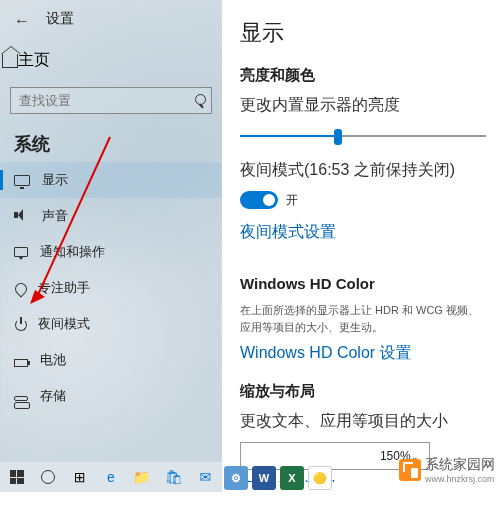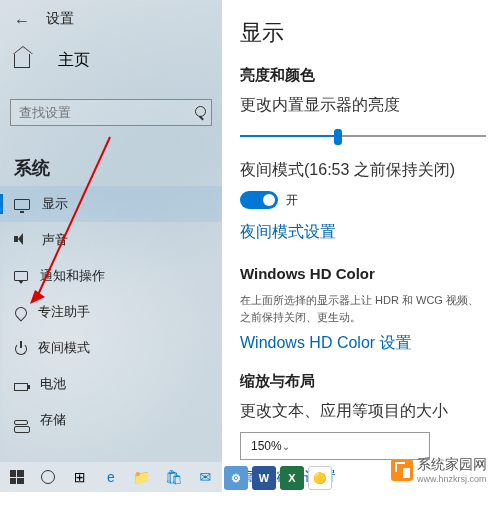--- a/index.html
+++ b/index.html
@@ -4,25 +4,25 @@
 <style>
 *{box-sizing:border-box;margin:0;padding:0;font-family:"Microsoft YaHei","Segoe UI",sans-serif}
 body{width:500px;height:512px;overflow:hidden;position:relative;background:#fff}
 .app{display:flex;height:482px;position:relative}
 .sidebar{width:222px;height:100%;background:linear-gradient(160deg,#d8e0e6 0%,#c5d5df 40%,#d0dae2 60%,#c8d6de 100%);position:relative;overflow:hidden}
 .sidebar::before{content:"";position:absolute;inset:0;background:radial-gradient(circle at 30% 70%,rgba(255,255,255,0.3) 0%,transparent 40%),radial-gradient(circle at 70% 30%,rgba(180,200,210,0.4) 0%,transparent 50%);filter:blur(2px)}
 .sb-content{position:relative;z-index:1}
 .sb-top{display:flex;align-items:center;padding:10px 14px;gap:16px}
 .back-arrow{font-size:16px;color:#333}
 .sb-title{font-size:14px;color:#222}
-.home-row{display:flex;align-items:center;padding:8px 14px;gap:28px;margin-top:4px}
+.home-row{display:flex;align-items:center;padding:8px 2px;gap:0;margin-top:4px}
 .home-icon{width:16px;height:14px;border:1.5px solid #333;border-top:none;position:relative}
 .home-icon::before{content:"";position:absolute;left:-2px;top:-8px;width:0;height:0;border-left:10px solid transparent;border-right:10px solid transparent;border-bottom:8px solid #333}
 .home-icon::after{content:"";position:absolute;left:-1px;top:-7px;width:0;height:0;border-left:9px solid transparent;border-right:9px solid transparent;border-bottom:7px solid #d0dae0}
-.search-box{margin:20px 10px;border:1px solid #888;background:rgba(255,255,255,0.15);display:flex;align-items:center;padding:5px 8px}
+.search-box{margin:8px 10px;border:1px solid #888;background:rgba(255,255,255,0.15);display:flex;align-items:center;padding:5px 8px}
 .search-box input{flex:1;background:transparent;border:none;outline:none;font-size:13px;color:#333}
 .search-icon{width:14px;height:14px;position:relative}
 .search-icon::before{content:"";position:absolute;width:9px;height:9px;border:1.5px solid #333;border-radius:50%;left:0;top:0}
 .search-icon::after{content:"";position:absolute;width:5px;height:1.5px;background:#333;transform:rotate(45deg);right:-1px;bottom:1px}
 .cat{padding:10px 14px 6px;font-size:18px;font-weight:600;color:#222}
 .nav-item{display:flex;align-items:center;padding:9px 14px;gap:12px;font-size:13px;color:#222;position:relative}
 .nav-item.active{background:rgba(0,120,215,0.08)}
 .nav-item.active::before{content:"";position:absolute;left:0;top:8px;bottom:8px;width:3px;background:#0078d4}
 .ico{width:16px;height:16px;position:relative;flex-shrink:0}
 .ico-display{border:1.5px solid #333;width:16px;height:11px;border-radius:1px}
@@ -50,28 +50,28 @@
 .slider{position:relative;height:20px;margin-bottom:14px}
 .slider-track{position:absolute;left:0;right:0;top:9px;height:2px;background:#999}
 .slider-fill{position:absolute;left:0;width:40%;top:9px;height:2px;background:#0078d4}
 .slider-thumb{position:absolute;left:40%;top:3px;width:8px;height:16px;background:#0078d4;border-radius:3px;margin-left:-4px}
 .toggle-row{margin-bottom:10px}
 .toggle{display:inline-flex;align-items:center;gap:8px}
 .switch{width:38px;height:18px;background:#0078d4;border-radius:9px;position:relative}
 .switch::after{content:"";position:absolute;right:3px;top:3px;width:12px;height:12px;background:#fff;border-radius:50%}
 .link{color:#0066b4;font-size:16px;margin:8px 0;display:block}
 .desc{font-size:11px;color:#555;line-height:1.5;margin-bottom:8px}
-.dropdown{border:1px solid #999;padding:6px 10px;display:flex;justify-content:flex-start;align-items:center;width:190px;font-size:12px;margin:6px 0}
+.dropdown{border:1px solid #999;padding:6px 10px;display:flex;justify-content:flex-end;align-items:center;width:190px;font-size:12px;margin:6px 0}
 .chev{font-size:10px;color:#555}
 .taskbar{position:absolute;bottom:20px;left:0;width:222px;height:30px;background:#dde4ea;display:flex;align-items:center;padding:0 2px;gap:2px}
 .tb-item{width:30px;height:28px;display:flex;align-items:center;justify-content:center;font-size:14px}
 .tb-win{width:14px;height:14px;display:grid;grid-template:1fr 1fr/1fr 1fr;gap:1px}
 .tb-win span{background:#333}
 .tb-circle{width:14px;height:14px;border:1.5px solid #333;border-radius:50%}
-.watermark{position:absolute;right:13px;bottom:28px;display:flex;align-items:center;gap:4px;font-size:14px;color:#555;font-weight:500;z-index:5}
+.watermark{position:absolute;right:5px;bottom:28px;display:flex;align-items:center;gap:4px;font-size:14px;color:#555;font-weight:500;z-index:5}
 .wm-logo{width:22px;height:22px;background:#ff8c1a;border-radius:3px;position:relative}
 .wm-logo::before{content:"";position:absolute;left:4px;top:3px;width:8px;height:8px;border:2px solid #fff;border-right:none;border-bottom:none}
 .wm-logo::after{content:"";position:absolute;right:3px;bottom:3px;width:7px;height:10px;background:#fff;border-radius:1px}
 .wm-small{font-size:9px;color:#888}
 .bottom-icons{position:absolute;bottom:22px;left:224px;display:flex;gap:4px;align-items:center}
 .bi{width:24px;height:24px;border-radius:3px;display:flex;align-items:center;justify-content:center;font-size:11px;color:#fff;font-weight:bold}
 </style>
 </head>
 <body>
 
@@ -144,22 +144,22 @@
     </div>
     <div class="lbl">夜间模式(16:53 之前保持关闭)</div>
     <div class="toggle-row">
       <div class="toggle">
         <span class="switch"></span>
         <span>开</span>
       </div>
     </div>
     <a class="link">夜间模式设置</a>
 
-    <div class="h2" style="margin-top:22px">Windows HD Color</div>
-    <div class="desc">在上面所选择的显示器上让 HDR 和 WCG 视频、之前保持关闭、更生动。</div>
+    <div class="h2" style="margin-top:32px">Windows HD Color</div>
+    <div class="desc">在上面所选择的显示器上让 HDR 和 WCG 视频、应用等项目的大小、更生动。</div>
     <a class="link">Windows HD Color 设置</a>
 
     <div class="h2" style="margin-top:18px">缩放与布局</div>
     <div class="lbl">更改文本、应用等项目的大小</div>
     <div class="dropdown">
       <span>150%</span>
       <span class="chev">⌄</span>
     </div>
     <a class="link">高级缩放设置</a>
   </div>

